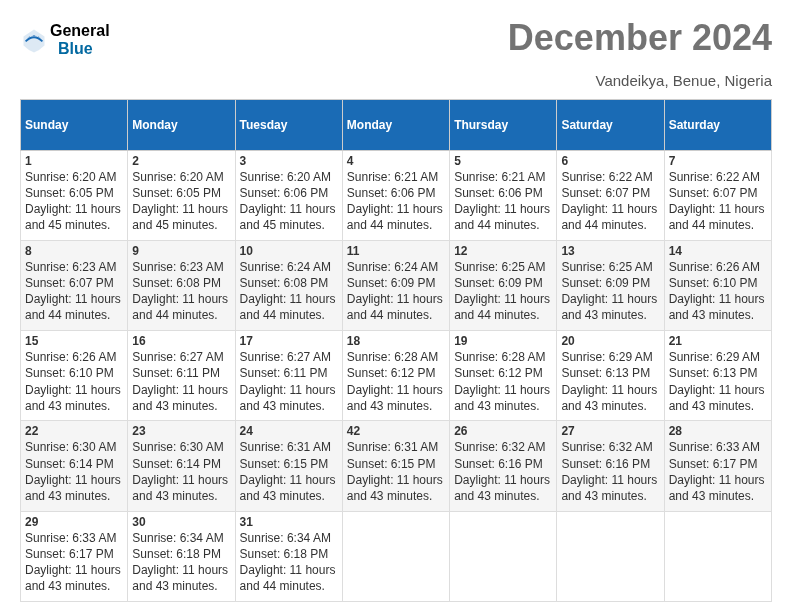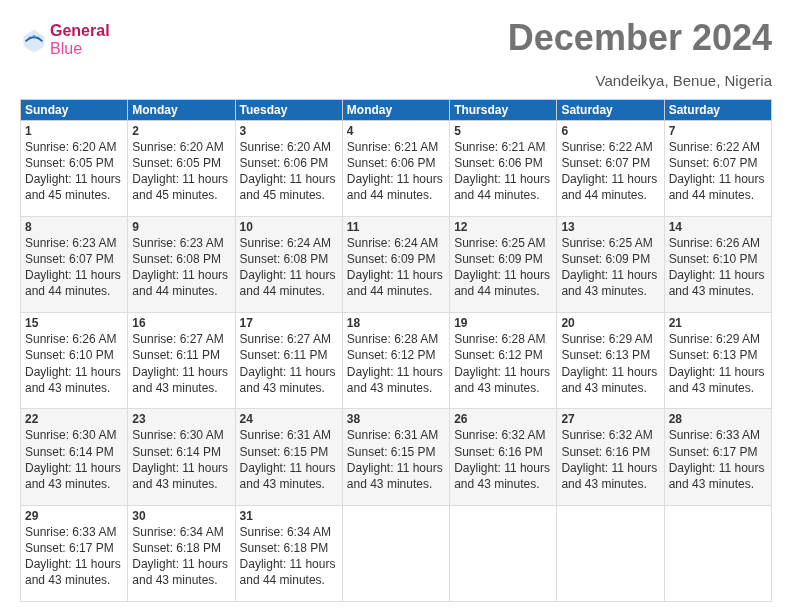--- a/index.html
+++ b/index.html
@@ -29,26 +29,27 @@
       margin-top: 4px;
     }
     .logo-text {
       display: flex;
       flex-direction: column;
       line-height: 1.1;
     }
     .logo-general {
       font-size: 16px;
       font-weight: bold;
-      color: #be185d;
+      color: #000000;
     }
     .logo-blue {
       font-size: 16px;
-      font-weight: normal;
-      color: #ec4899;
+      font-weight: bold;
+      color: #0369a1;
+      margin-left: 8px;
     }
     .logo-icon {
       width: 28px;
       height: 28px;
       margin-right: 2px;
     }
     .title-block {
       text-align: right;
     }
     .month-title {
@@ -65,21 +66,21 @@
     .calendar {
       width: 100%;
       border-collapse: collapse;
       flex: 1;
     }
     .calendar th {
       background: #1a6bb5;
       color: white;
       font-size: 12px;
       font-weight: bold;
-      padding: 3px 4px;
+      padding: 18px 4px;
       text-align: left;
       border: 1px solid #ccc;
     }
     .calendar td {
       border: 1px solid #ddd;
       vertical-align: top;
       padding: 3px 4px;
       font-size: 9.5px;
       color: #333;
       width: calc(100% / 7);
@@ -236,21 +237,21 @@
       </td>
           <td>
         <span class="day-num">23</span>
         <span class="cell-text">Sunrise: 6:30 AM<br>Sunset: 6:14 PM<br>Daylight: 11 hours and 43 minutes.</span>
       </td>
           <td>
         <span class="day-num">24</span>
         <span class="cell-text">Sunrise: 6:31 AM<br>Sunset: 6:15 PM<br>Daylight: 11 hours and 43 minutes.</span>
       </td>
           <td>
-        <span class="day-num">38</span>
+        <span class="day-num">42</span>
         <span class="cell-text">Sunrise: 6:31 AM<br>Sunset: 6:15 PM<br>Daylight: 11 hours and 43 minutes.</span>
       </td>
           <td>
         <span class="day-num">26</span>
         <span class="cell-text">Sunrise: 6:32 AM<br>Sunset: 6:16 PM<br>Daylight: 11 hours and 43 minutes.</span>
       </td>
           <td>
         <span class="day-num">27</span>
         <span class="cell-text">Sunrise: 6:32 AM<br>Sunset: 6:16 PM<br>Daylight: 11 hours and 43 minutes.</span>
       </td>

